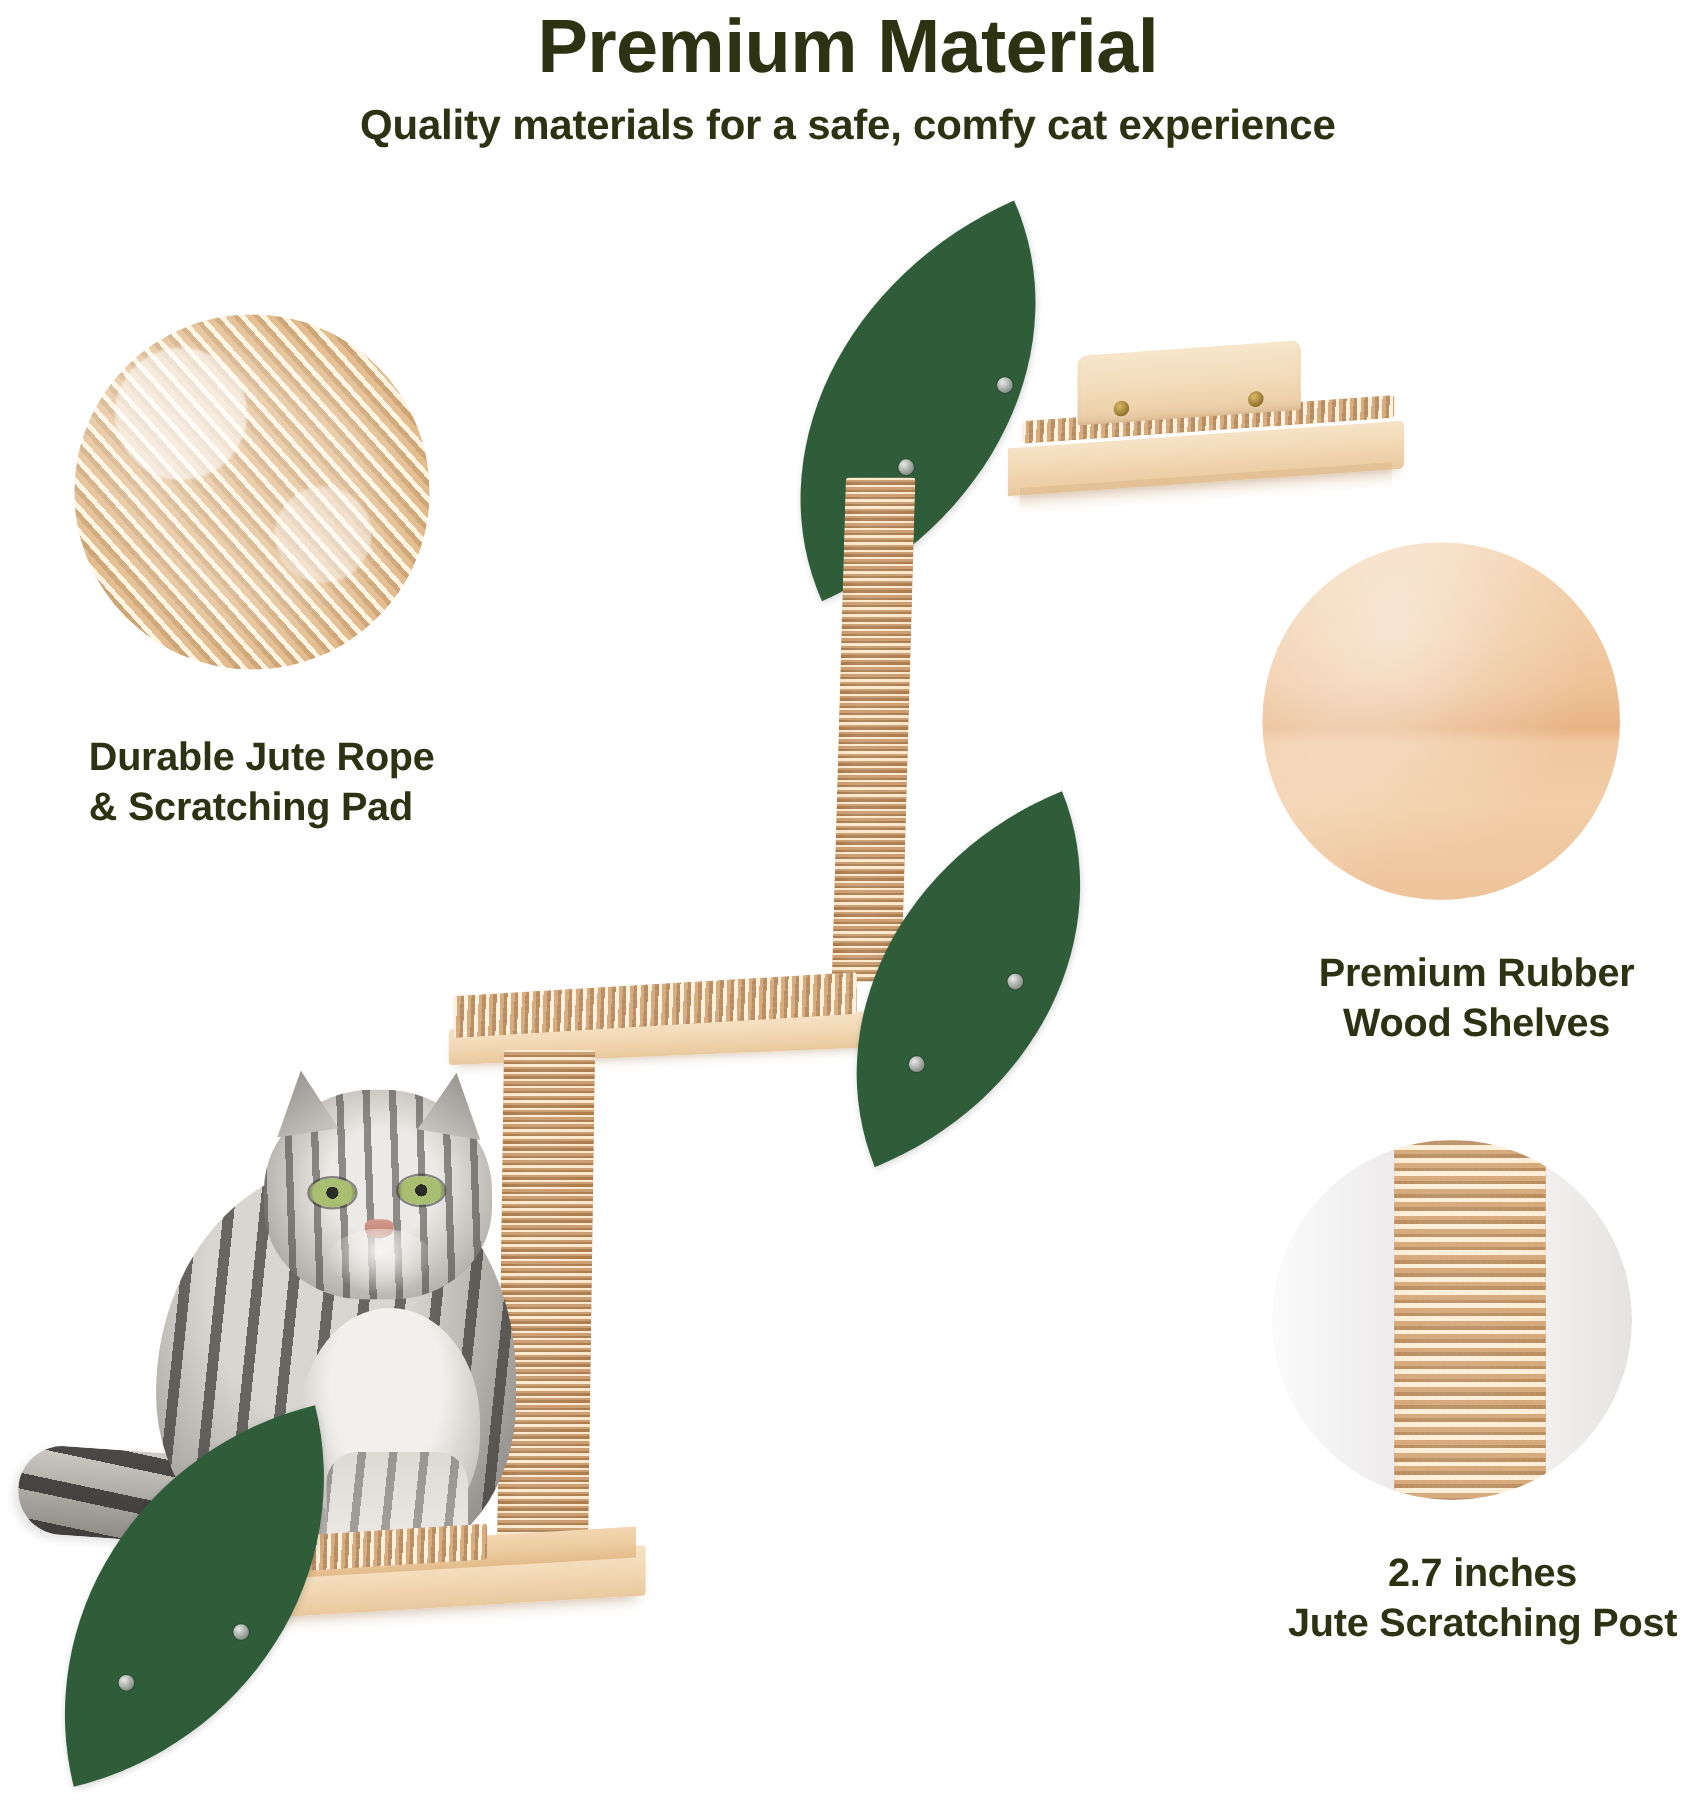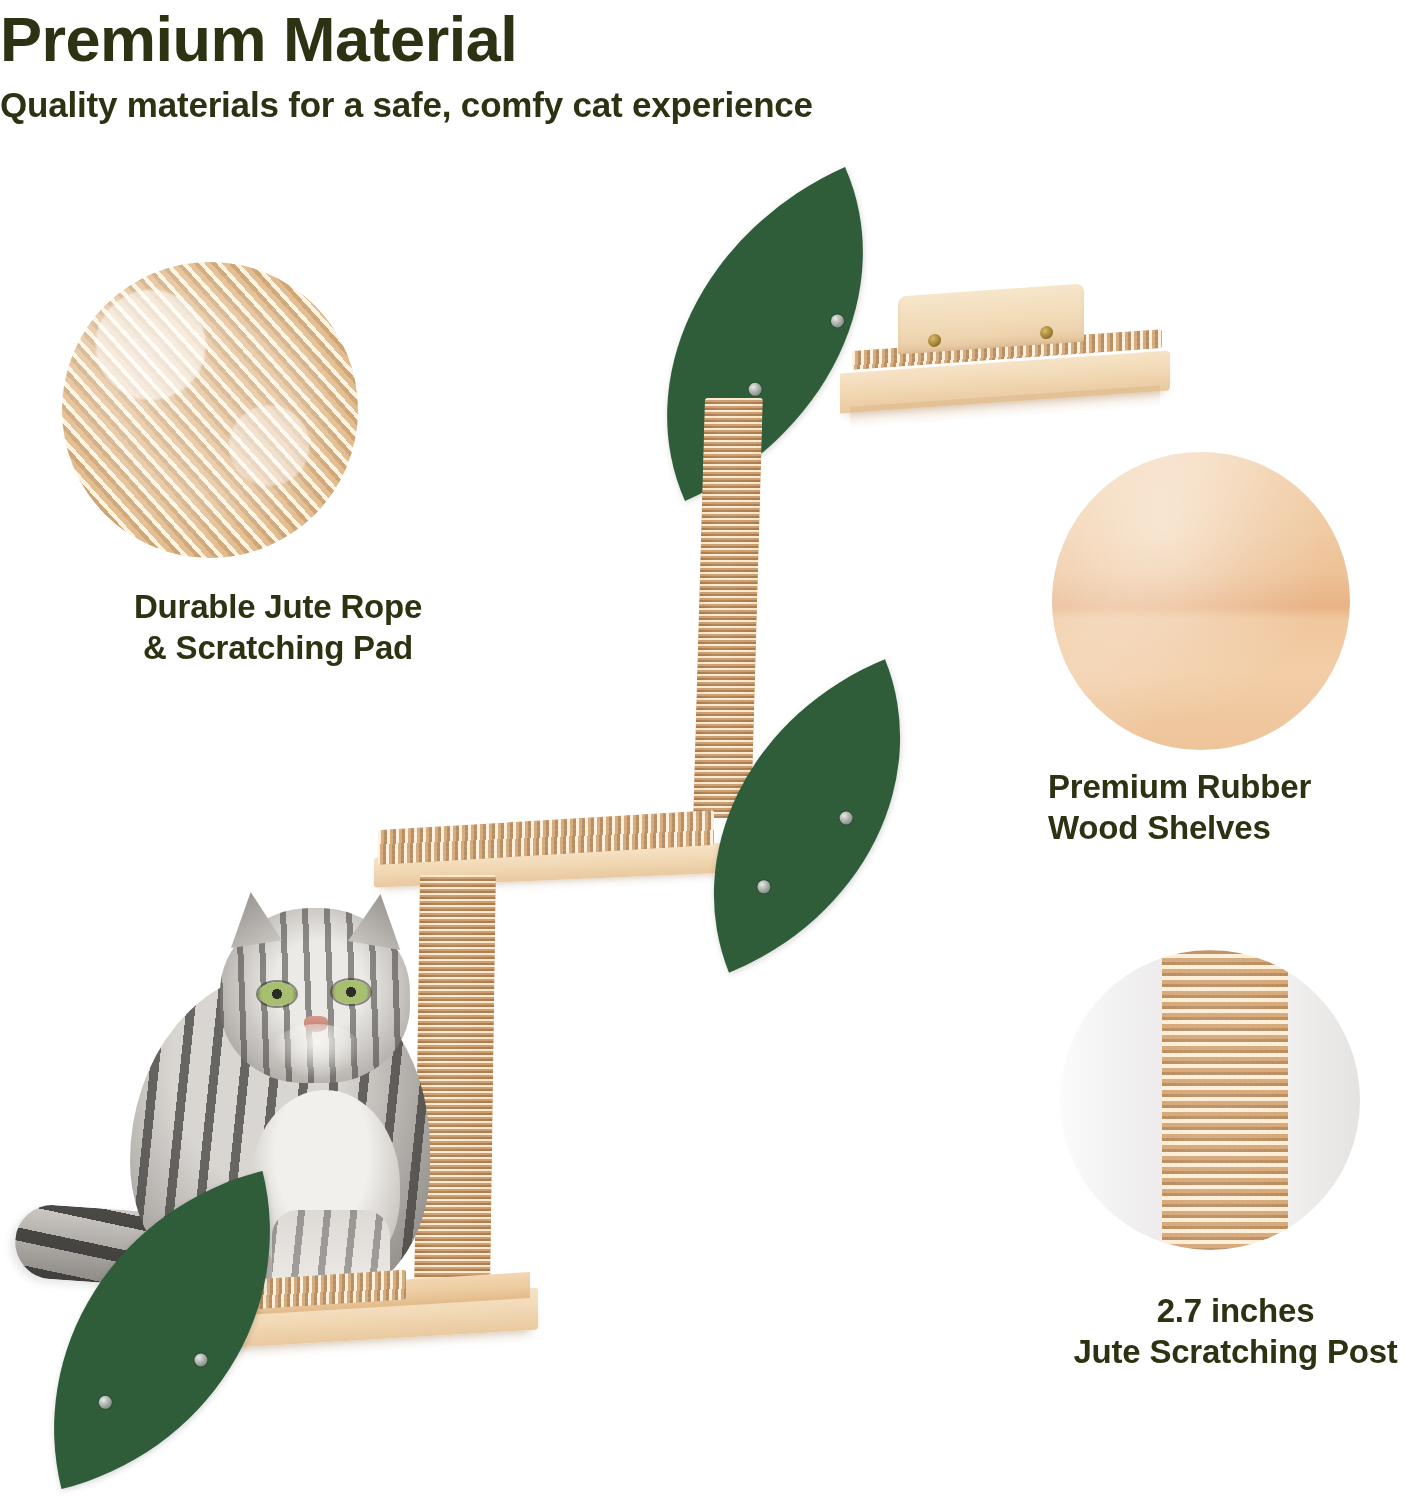--- a/index.html
+++ b/index.html
@@ -13,20 +13,21 @@
     position: relative;
     overflow: hidden;
     font-family: "Liberation Sans", sans-serif;
     -webkit-font-smoothing: antialiased;
   }
 
   
   #header {
     position: absolute;
     top: 0; left: 0; right: 0;
+    text-align: center;
     padding-top: 6px;
   }
   #main-title {
     font-size: 63px;
     font-weight: bold;
     color: #2d3312;
     letter-spacing: -0.5px;
     line-height: 1.05;
     margin: 0;
   }
@@ -52,25 +53,25 @@
     font-size: 33px;
     font-weight: bold;
     color: #2d3312;
     line-height: 1.25;
     letter-spacing: -0.2px;
     white-space: pre-line;
   }
 
   #feature-jute { left: 62px; top: 262px; width: 420px; }
   #feature-jute .feature-circle { width: 296px; height: 296px; }
-  #feature-jute .feature-label { margin-top: 28px; text-align: center; padding-left: 12px; }
+  #feature-jute .feature-label { margin-top: 52px; text-align: left; padding-left: 12px; }
 
   #feature-wood { left: 1048px; top: 452px; width: 365px; }
   #feature-wood .feature-circle { width: 298px; height: 298px; margin-left: 4px; }
-  #feature-wood .feature-label { margin-top: 16px; text-align: left; }
+  #feature-wood .feature-label { margin-top: 40px; text-align: center; }
 
   #feature-post { left: 1058px; top: 950px; width: 355px; }
   #feature-post .feature-circle { width: 300px; height: 300px; margin-left: 2px; }
   #feature-post .feature-label { margin-top: 40px; text-align: center; }
 
   
   .tex-jutepad {
     background-color: #e3bd8e;
     background-image:
       radial-gradient(circle at 30% 28%, rgba(255,255,255,.55) 0 18%, transparent 19%),

